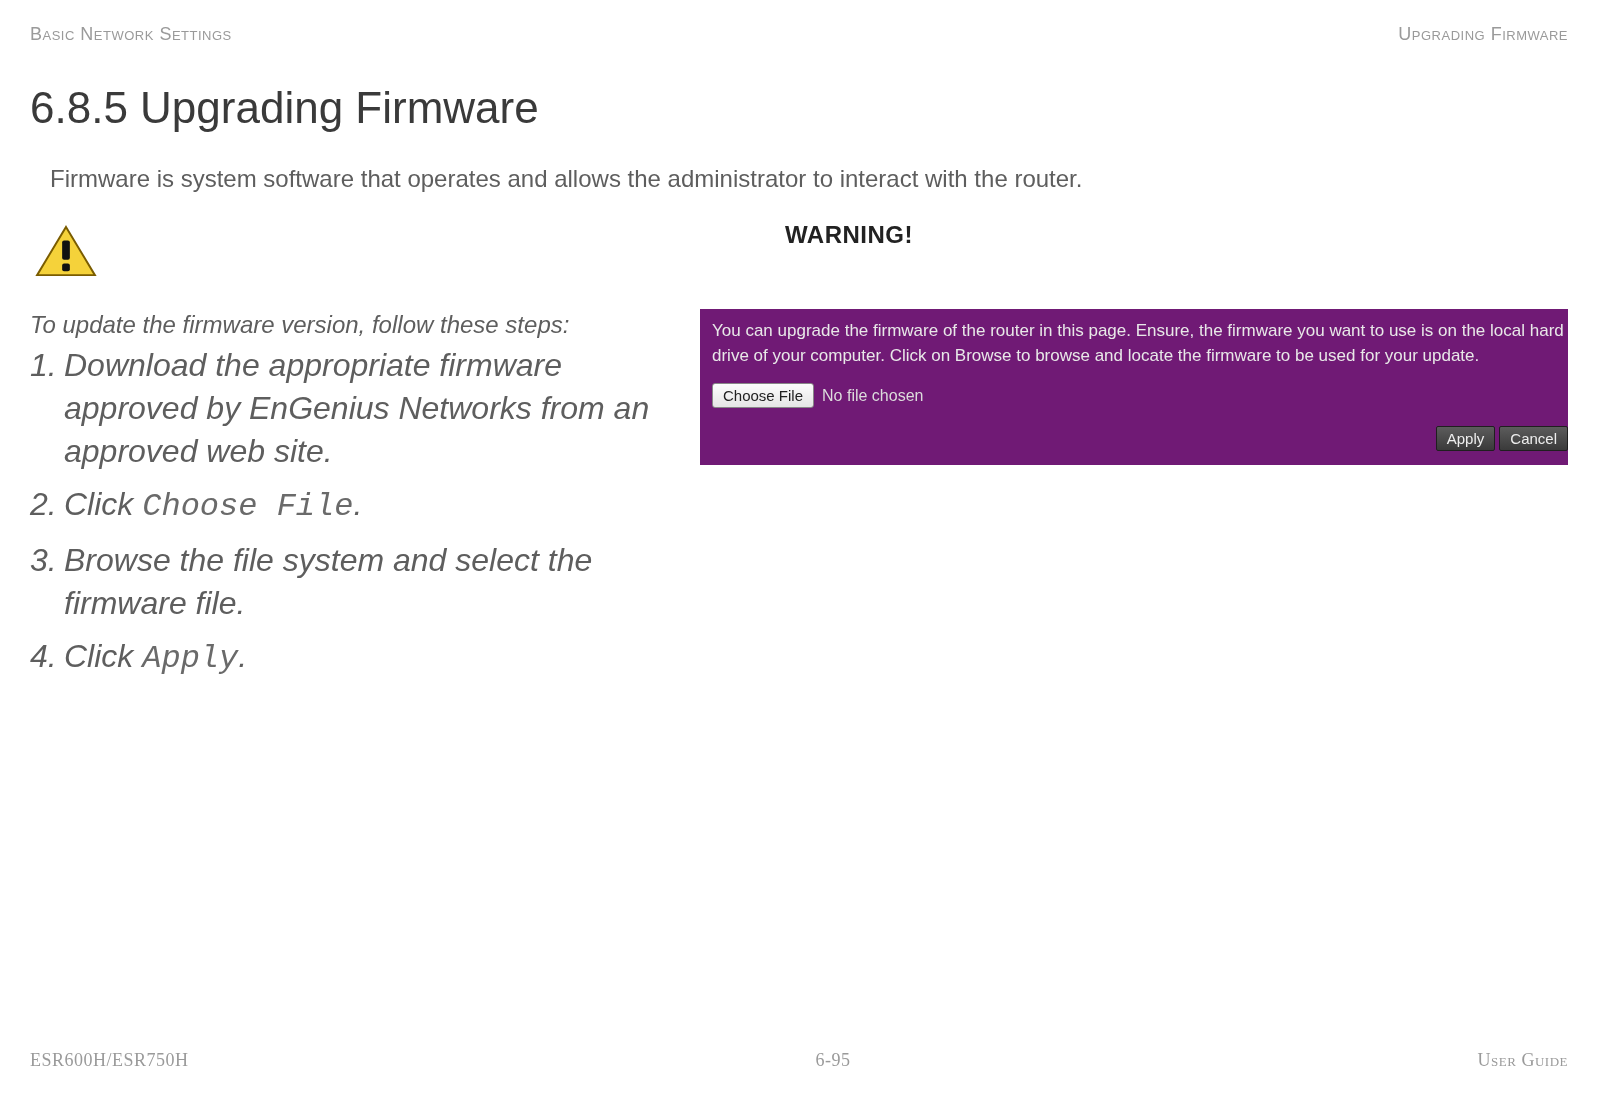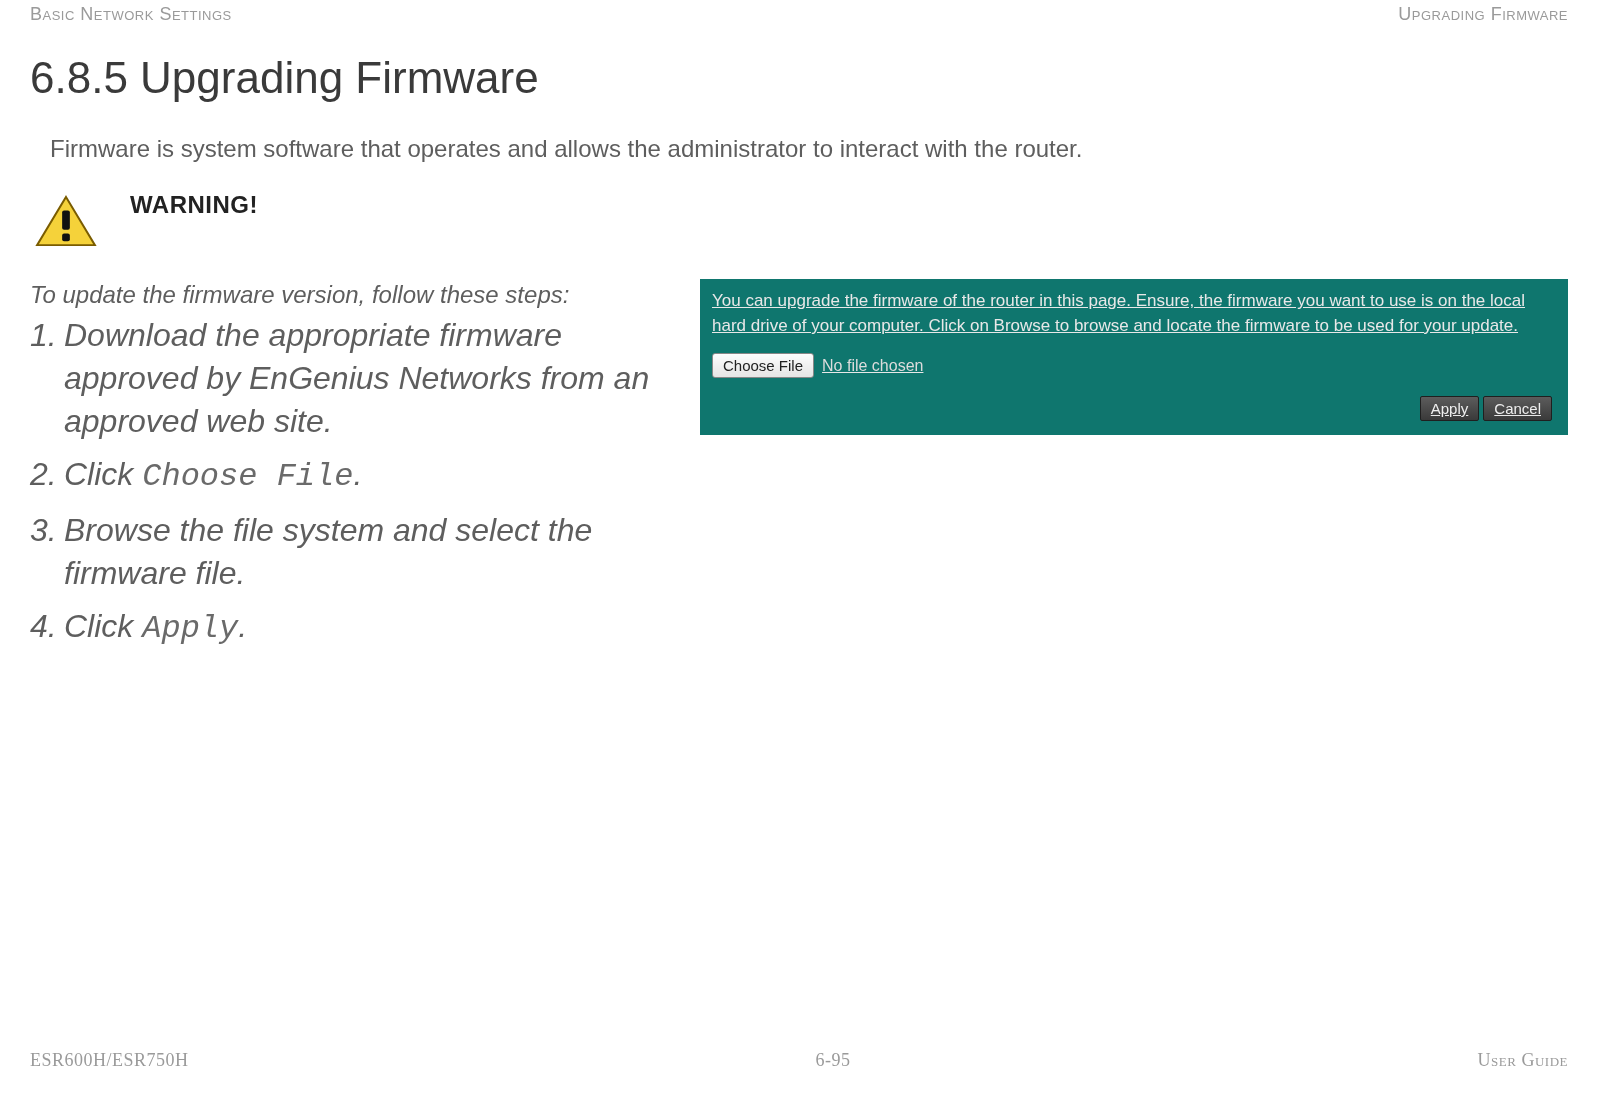--- a/index.html
+++ b/index.html
@@ -12,31 +12,31 @@
     width: 1598px;
     height: 1093px;
     background: #ffffff;
     color: #333;
     position: relative;
     padding: 0 30px;
   }
   .header-bar {
     display: flex;
     justify-content: space-between;
-    padding-top: 4px;
+    padding-top: 24px;
     font-size: 18px;
     color: #9a9a9a;
     font-variant: small-caps;
     letter-spacing: 0.5px;
   }
   .page-title {
     font-size: 44px;
     font-weight: 400;
     color: #3a3a3a;
-    margin-top: 28px;
+    margin-top: 38px;
     font-family: Verdana, Arial, sans-serif;
   }
   .intro-text {
     font-size: 24px;
     color: #5e5e5e;
     margin-top: 30px;
     line-height: 1.35;
     margin-left: 20px;
   }
   .warning-block {
@@ -57,20 +57,21 @@
     height: 54px;
   }
   .warning-text {
     flex: 1;
   }
   .warning-title {
     font-size: 24px;
     font-weight: bold;
     color: #222;
     letter-spacing: 0.5px;
+    text-align: center;
   }
   .warning-body {
     font-size: 24px;
     color: #5e5e5e;
     line-height: 1.35;
   }
   .two-col {
     display: flex;
     margin-top: 30px;
     gap: 30px;
@@ -105,28 +106,27 @@
     content: counter(stepnum) ".";
     position: absolute;
     left: 0;
     color: #5e5e5e;
   }
   .mono {
     font-family: "Courier New", Courier, monospace;
     color: #6a6a6a;
   }
   .router-panel {
-    background: #0f766e;
+    background: #701a75;
     color: #e8e8e8;
-    padding: 10px 16px 14px 12px;
+    padding: 10px 0 14px 12px;
     font-family: Arial, sans-serif;
     font-size: 17px;
     line-height: 1.45;
     position: relative;
-    text-decoration: underline;
   }
   .file-row {
     margin-top: 14px;
     display: flex;
     align-items: center;
     gap: 8px;
   }
   .choose-file-btn {
     background: linear-gradient(#fdfdfd, #e5e5e5);
     border: 1px solid #888;

